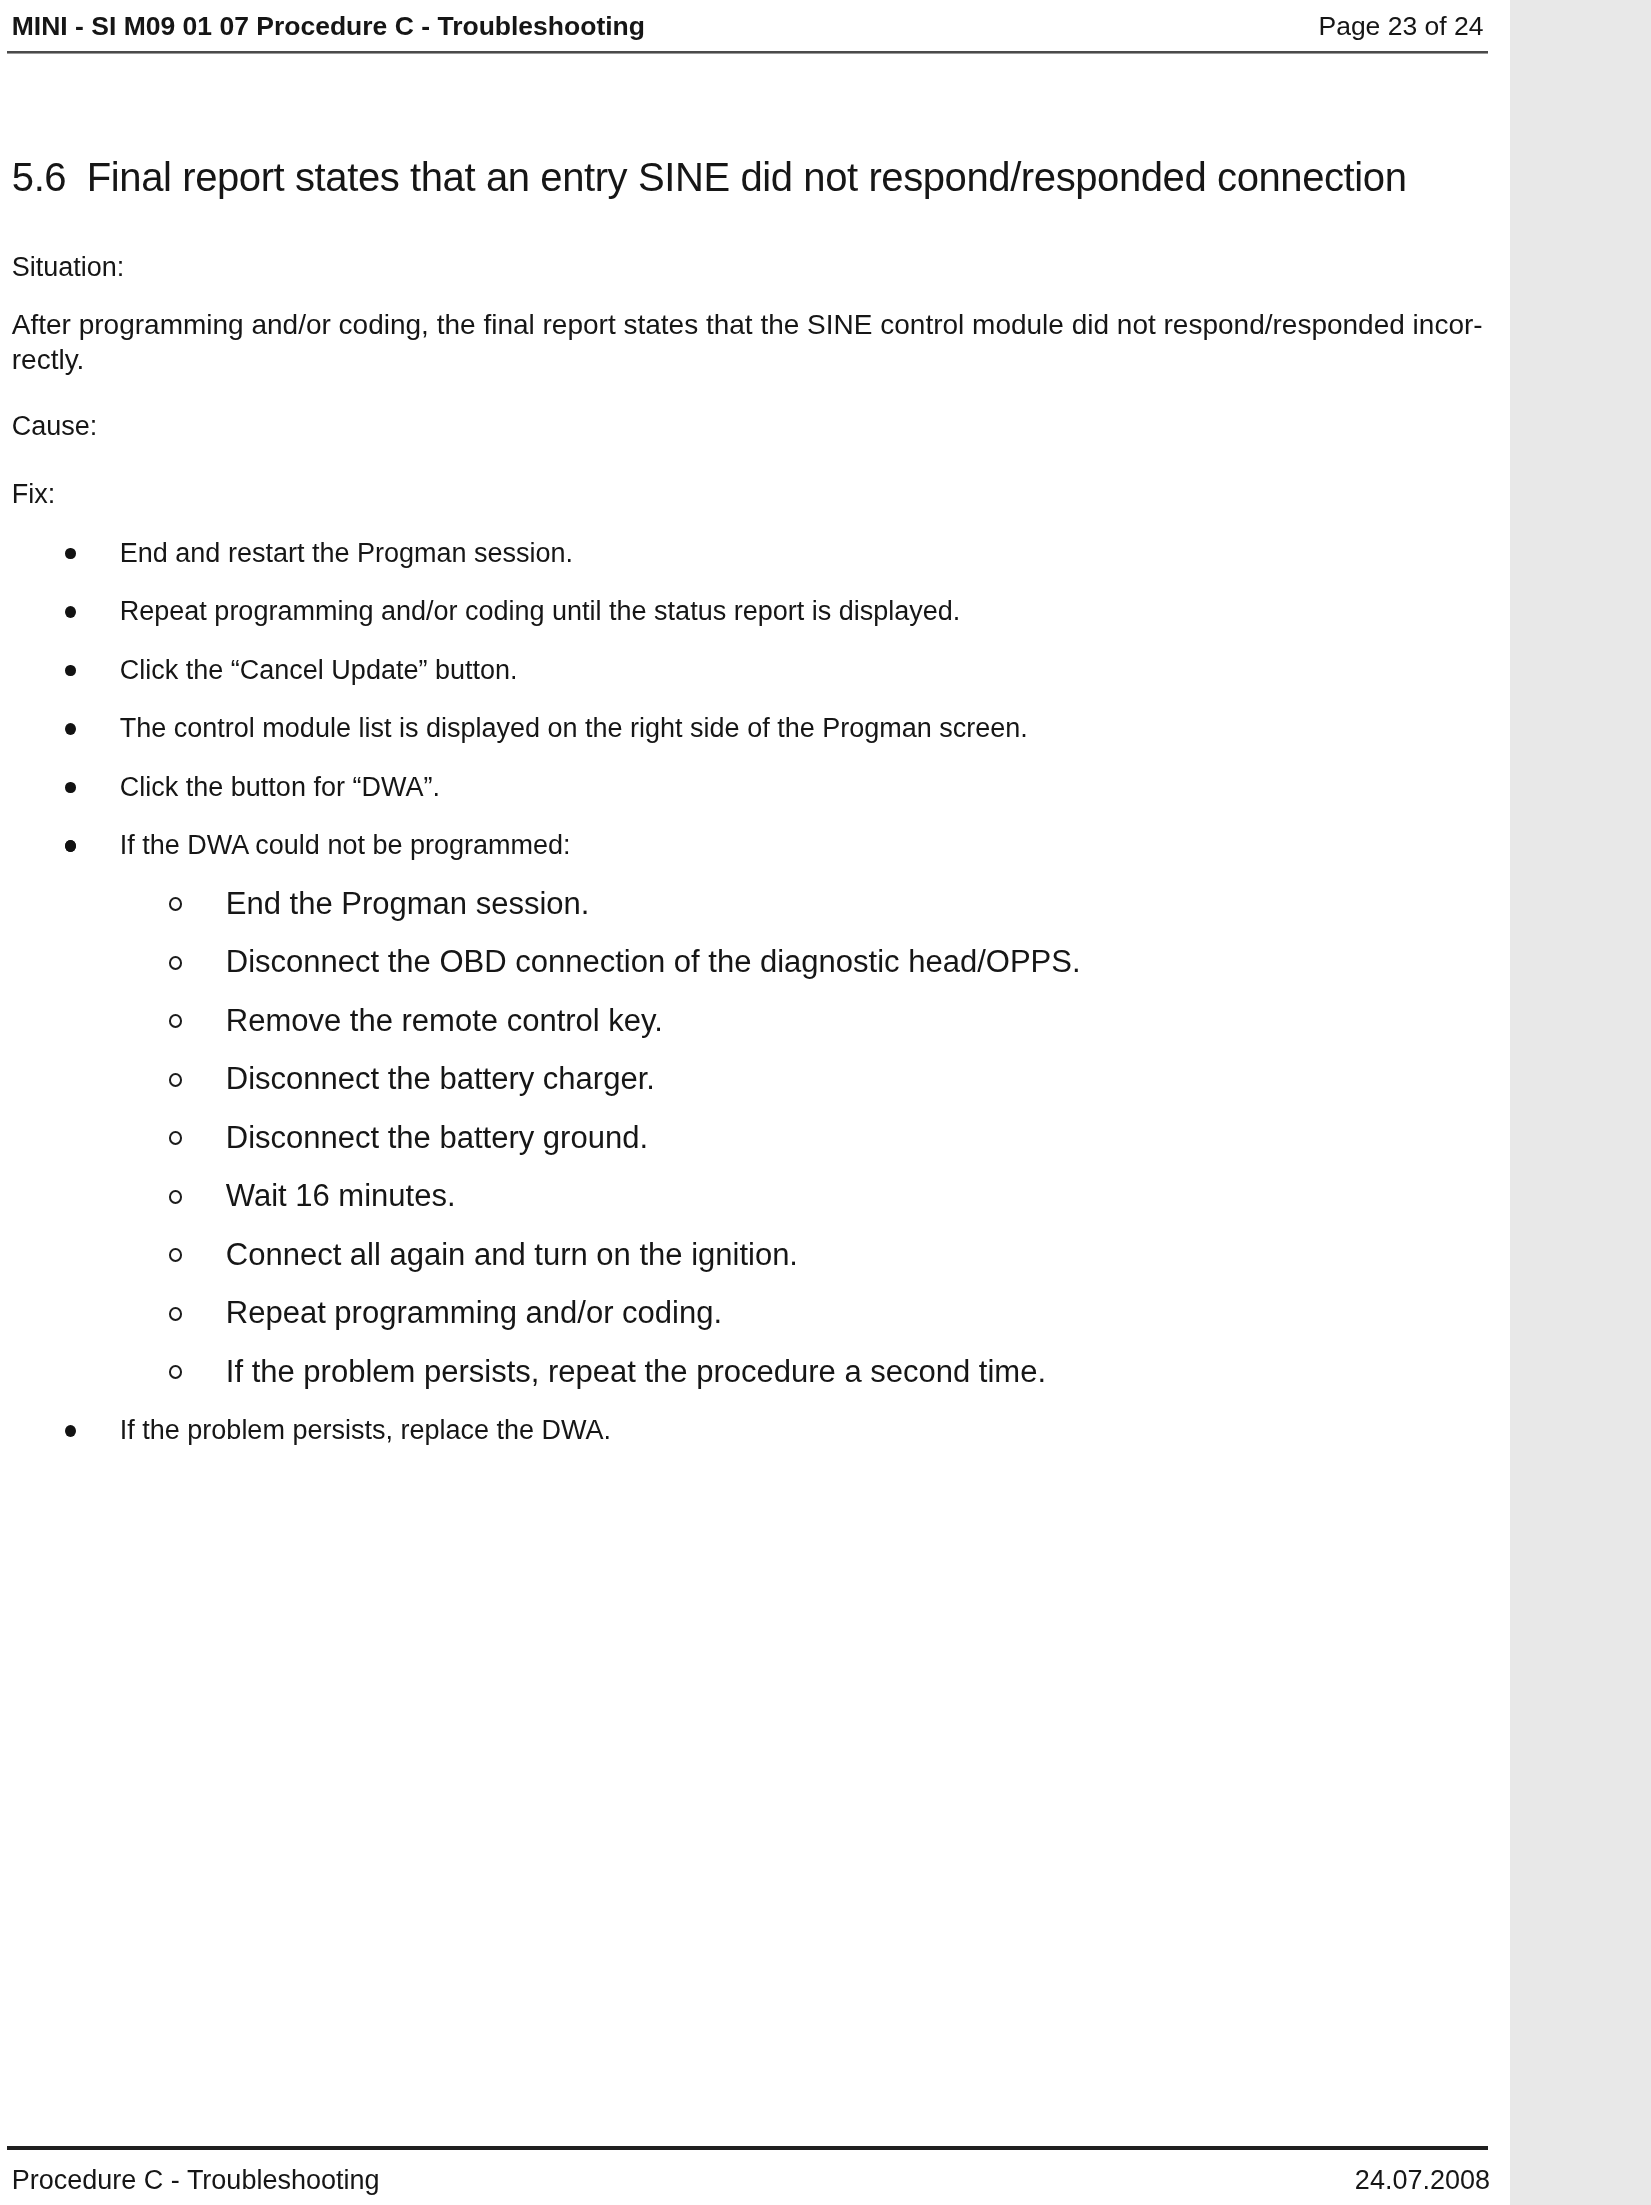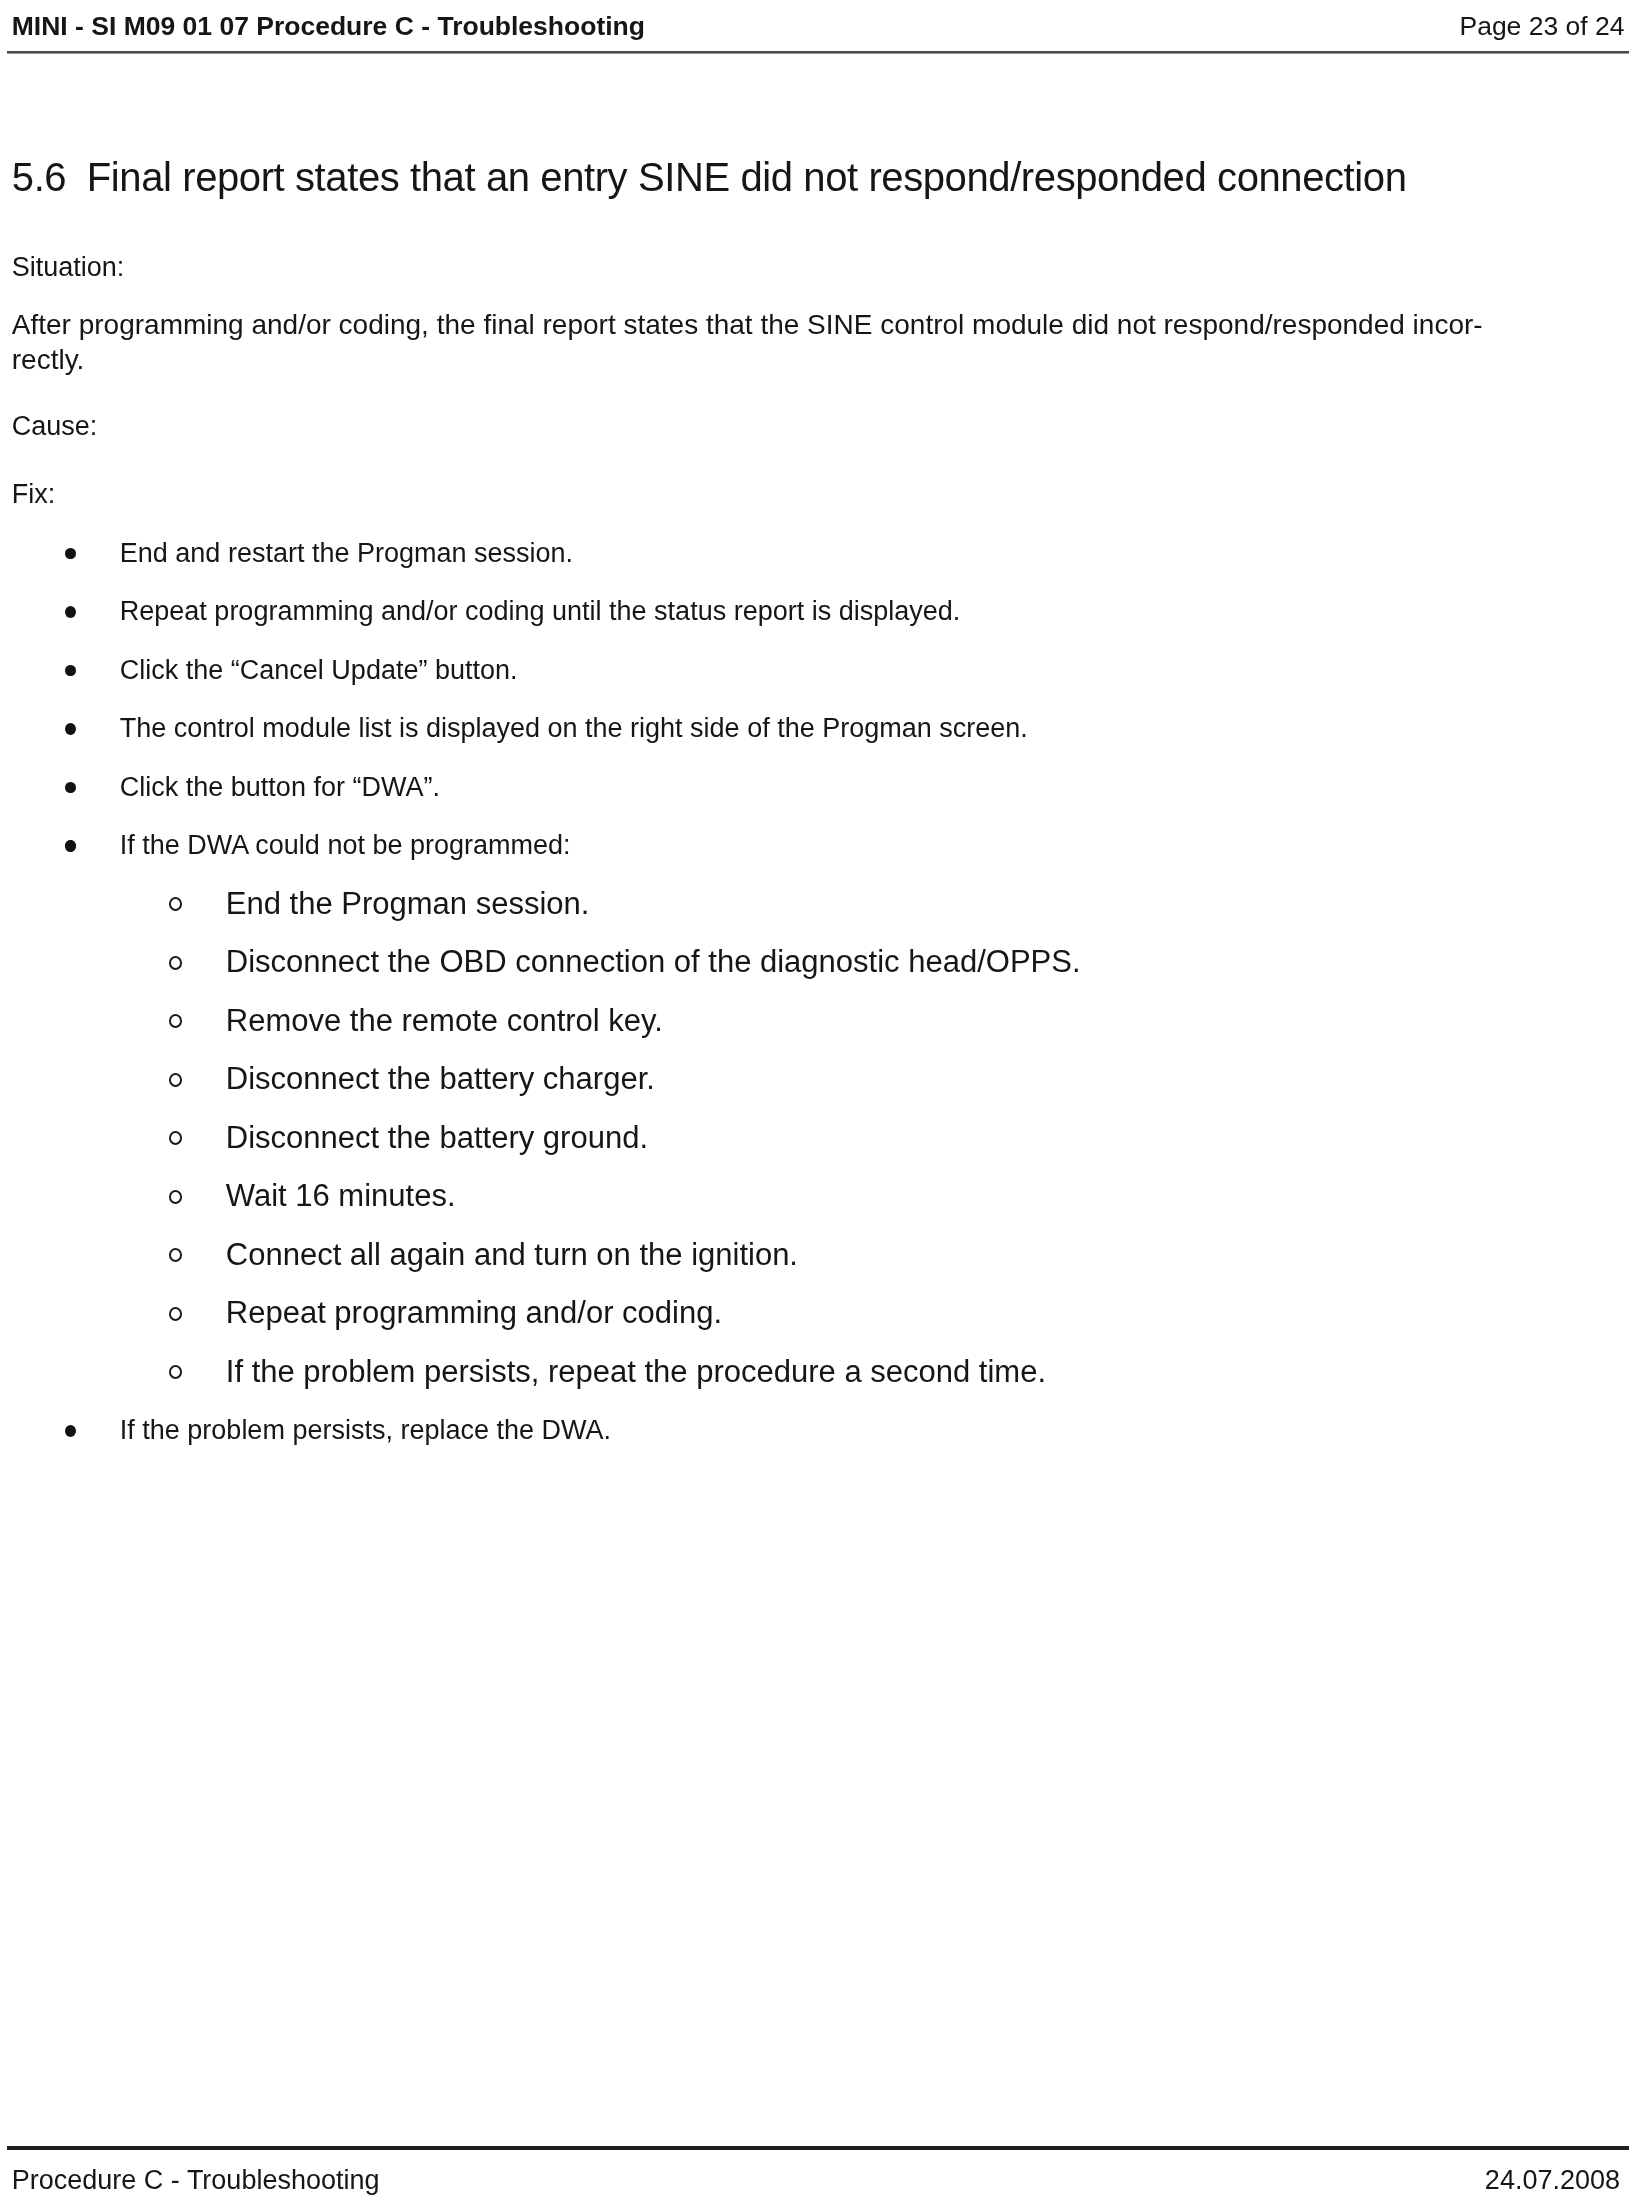--- a/index.html
+++ b/index.html
@@ -1,18 +1,18 @@
 <!DOCTYPE html>
 <html style="font-size:11.8px"><head>
 <meta charset="utf-8">
 <style>
   html, body { margin: 0; padding: 0; background: #e8e8e8; }
   .page {
     position: relative;
-    width: 1651px;
+    width: 1510px;
     height: 2205px;
     background: #ffffff;
     font-family: "Liberation Sans", sans-serif;
     color: #161616;
     overflow: hidden;
   }
   
   .header {
     position: absolute;
     top: 8.8px; left: 11.8px; right: 26.5px;
@@ -100,21 +100,21 @@
   
   .footer-rule {
     position: absolute;
     left: 7.4px; right: 22px;
     top: 2146px;
     height: 4.4px;
     background: #1f1f1f;
   }
   .footer {
     position: absolute;
-    left: 11.8px; right: 31px;
+    left: 11.8px; right: 20px;
     top: 2163px;
     display: flex;
     justify-content: space-between;
     align-items: baseline;
     font-size: 27px;
     line-height: 34px;
   }
 </style>
 </head>
 <body>

